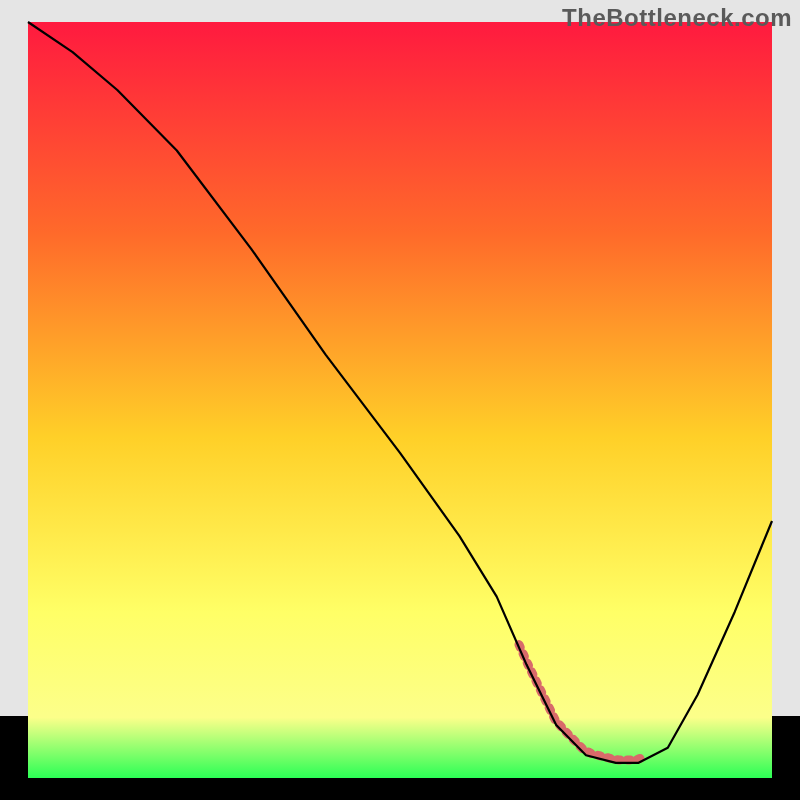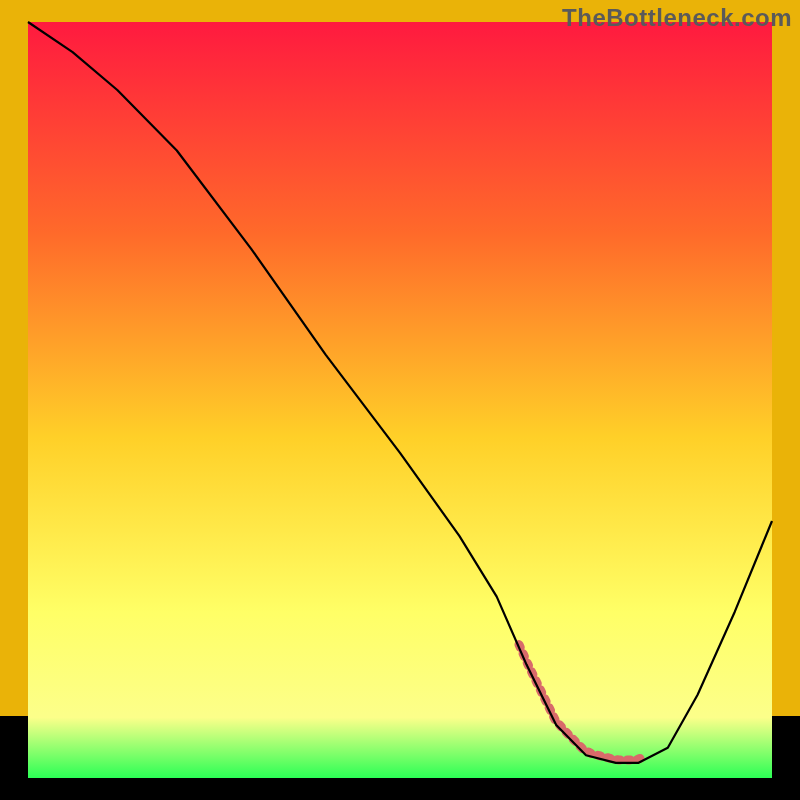--- a/index.html
+++ b/index.html
@@ -8,21 +8,21 @@
     width: 800px;
     height: 800px;
     background: #000;
     overflow: hidden;
     font-family: Arial, Helvetica, sans-serif;
   }
   .stage {
     position: relative;
     width: 800px;
     height: 716px;
-    background: #eab308;
+    background: #e5e5e5;
   }
   .watermark {
     position: absolute;
     top: 4px;
     right: 8px;
     color: #5a5a5a;
     font-size: 24px;
     font-weight: bold;
     letter-spacing: 0.5px;
     z-index: 5;

